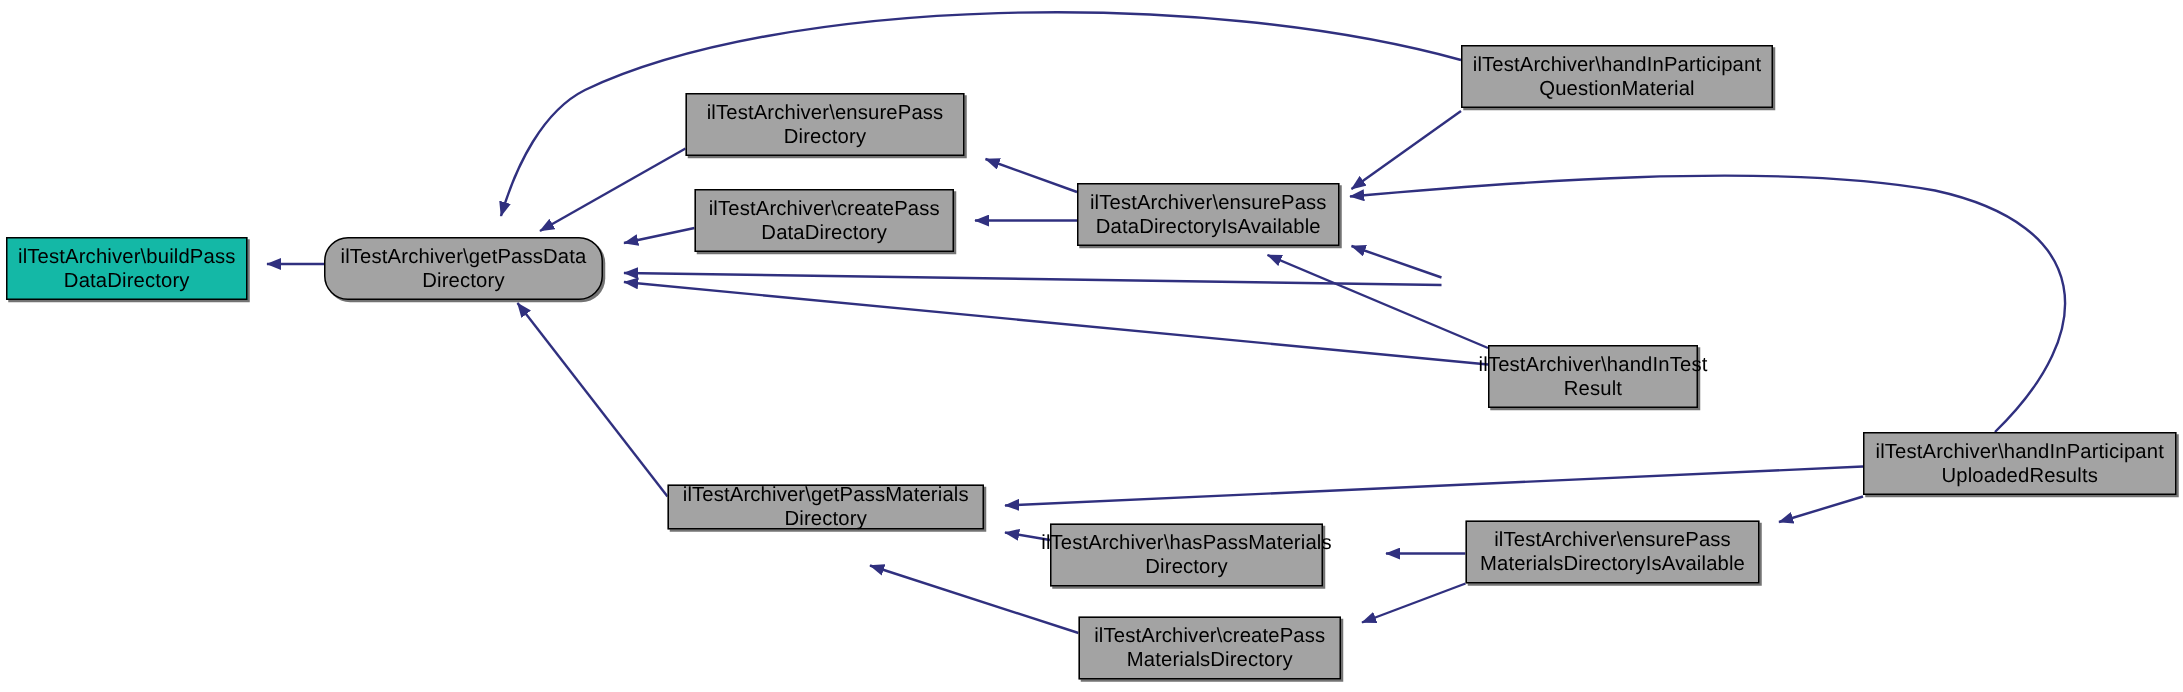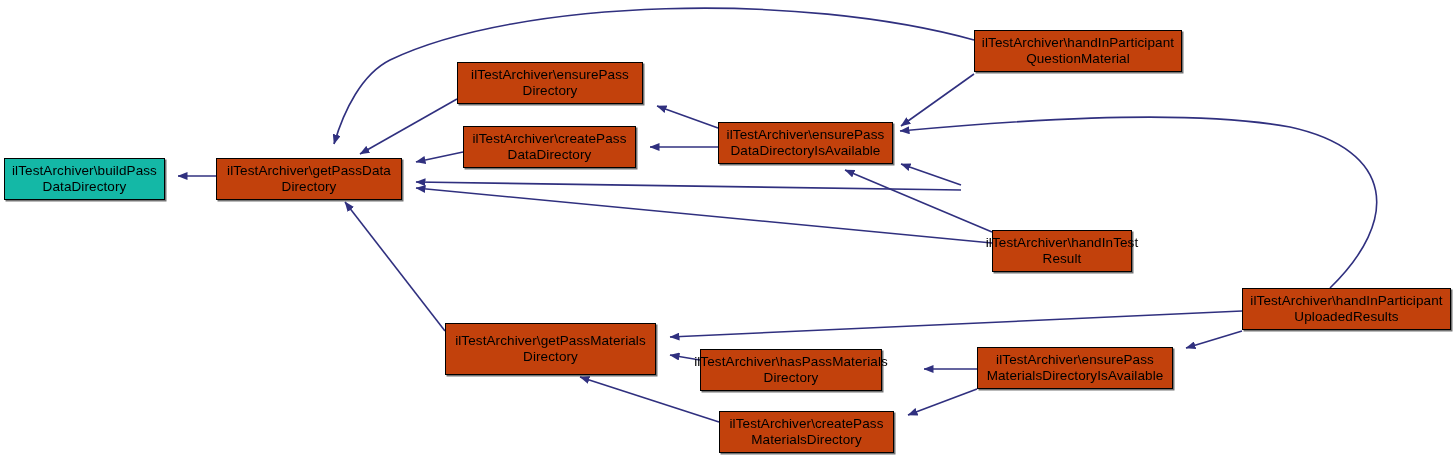--- a/index.html
+++ b/index.html
@@ -20,21 +20,21 @@
     left: 0;
     top: 0;
     width: 1455px;
     height: 461px;
     pointer-events: none;
   }
   .node {
     position: absolute;
     box-sizing: border-box;
     border: 1px solid #000000;
-    background: #c2410c;
+    background: #a3a3a3;
     color: #000000;
     display: flex;
     align-items: center;
     justify-content: center;
     text-align: center;
     font-size: 13.5px;
     line-height: 16px;
     letter-spacing: 0.1px;
     padding: 0 3px;
     box-shadow: 1.5px 1.5px 0 0 rgba(0,0,0,0.55);
@@ -98,21 +98,21 @@
 
       <path d="M1242,331 L1186,348"></path>
     </g>
   </svg>
 
   <div class="node highlight" style="left:4px; top:158px; width:161px; height:42px;">
     <span class="node-label">ilTestArchiver\buildPass
 DataDirectory</span>
   </div>
 
-  <div class="node" style="left:216px; top:158px; width:186px; height:42px;">
+  <div class="node" style="left:216px; top:158px; width:186px; height:42px;border-radius:16px;">
     <span class="node-label">ilTestArchiver\getPassData
 Directory</span>
   </div>
 
   <div class="node" style="left:457px; top:62px; width:186px; height:42px;">
     <span class="node-label">ilTestArchiver\ensurePass
 Directory</span>
   </div>
 
   <div class="node" style="left:463px; top:126px; width:173px; height:42px;">
@@ -134,21 +134,21 @@
   <div class="node" style="left:992px; top:230px; width:140px; height:42px;">
     <span class="node-label">ilTestArchiver\handInTest
 Result</span>
   </div>
 
   <div class="node" style="left:1242px; top:288px; width:209px; height:42px;">
     <span class="node-label">ilTestArchiver\handInParticipant
 UploadedResults</span>
   </div>
 
-  <div class="node" style="left:445px; top:323px; width:211px; height:52px;">
+  <div class="node" style="left:445px; top:323px; width:211px; height:30px;">
     <span class="node-label">ilTestArchiver\getPassMaterials
 Directory</span>
   </div>
 
   <div class="node" style="left:700px; top:349px; width:182px; height:42px;">
     <span class="node-label">ilTestArchiver\hasPassMaterials
 Directory</span>
   </div>
 
   <div class="node" style="left:977px; top:347px; width:196px; height:42px;">

